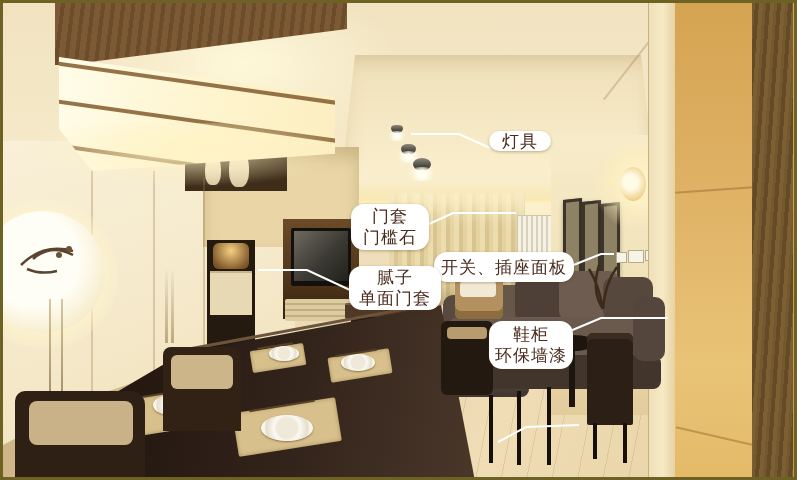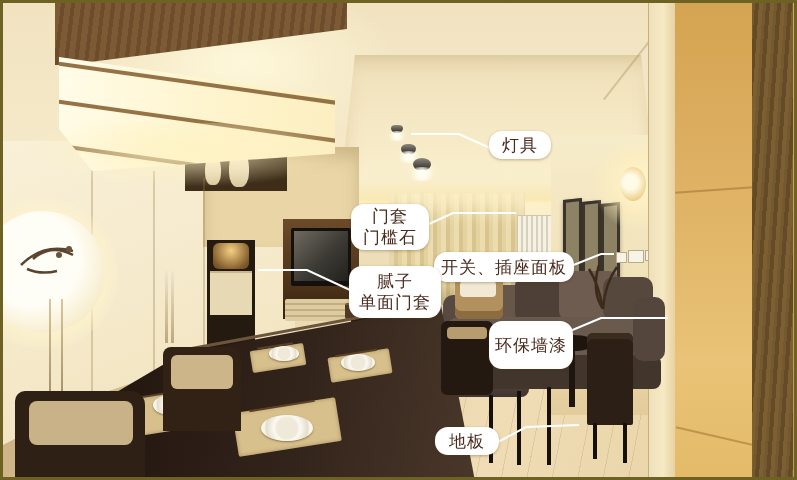--- a/index.html
+++ b/index.html
@@ -290,34 +290,32 @@
     <circle cx="396" cy="282" r="2.5" fill="#d8a8a0"></circle>
 
     <polyline points="408,131 456,131 487,145" fill="none" stroke="#ffffff" stroke-width="2"></polyline>
     <polyline points="513,210 450,210 426,221" fill="none" stroke="#ffffff" stroke-width="2"></polyline>
     <polyline points="568,263 598,251 611,251" fill="none" stroke="#ffffff" stroke-width="2"></polyline>
     <polyline points="255,267 304,267 347,287" fill="none" stroke="#ffffff" stroke-width="2"></polyline>
     <polyline points="560,331 598,315 665,315" fill="none" stroke="#ffffff" stroke-width="2"></polyline>
     <polyline points="495,439 523,424 576,422" fill="none" stroke="#ffffff" stroke-width="2"></polyline>
   </svg>
 
-  <div class="callout" style="left:486px;top:128px;width:62px;height:28px;">
+  <div class="callout" style="left:486px;top:128px;width:62px;height:20px;">
     <span>灯具</span>
   </div>
   <div class="callout" style="left:431px;top:249px;width:140px;height:30px;">
     <span>开关、插座面板</span>
   </div>
   <div class="callout" style="left:348px;top:201px;width:78px;height:46px;">
     <span>门套</span>
     <span>门槛石</span>
   </div>
-  <div class="callout" style="left:346px;top:263px;width:92px;height:52px;">
+  <div class="callout" style="left:346px;top:263px;width:92px;height:44px;">
     <span>腻子</span>
     <span>单面门套</span>
   </div>
   <div class="callout" style="left:486px;top:318px;width:84px;height:48px;">
+    <span>鞋柜</span>
     <span>环保墙漆</span>
   </div>
-  <div class="callout" style="left:432px;top:424px;width:64px;height:28px;">
-    <span>地板</span>
-  </div>
 
 </div>
 
 </body></html>

